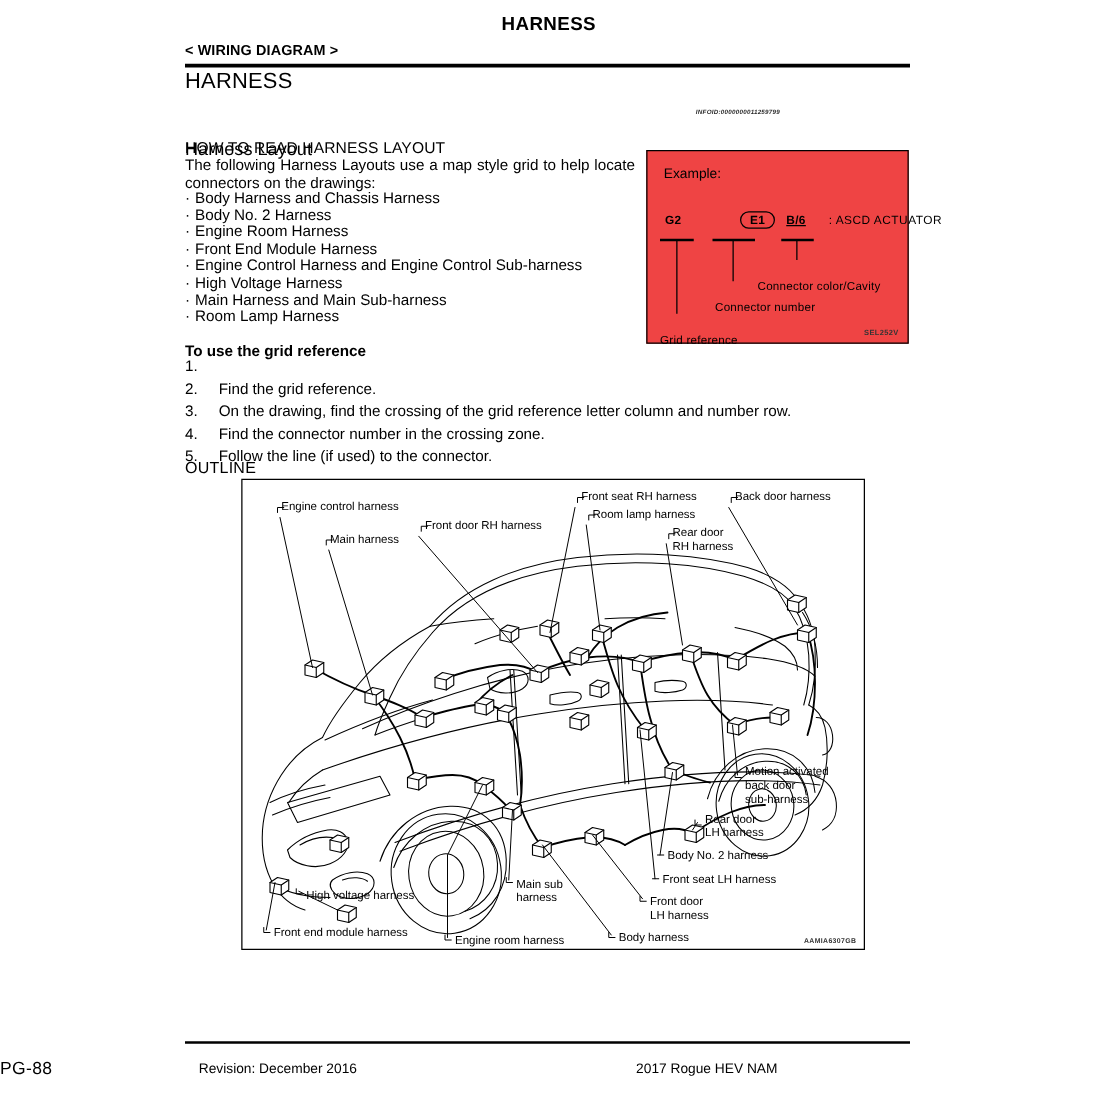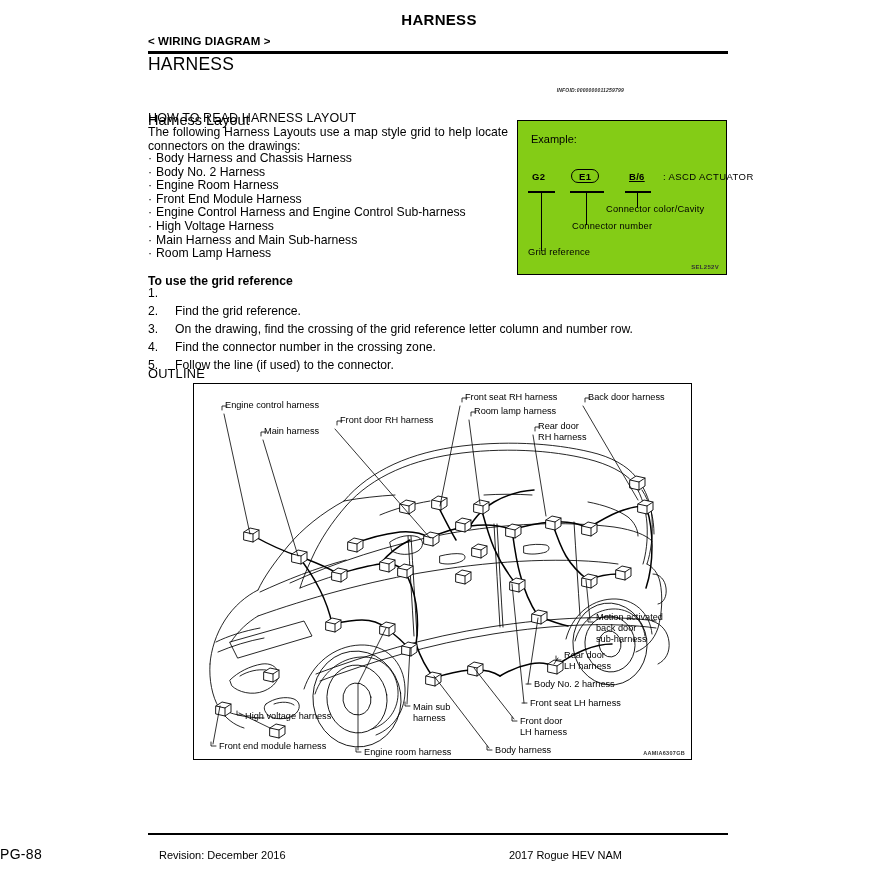--- a/index.html
+++ b/index.html
@@ -116,56 +116,57 @@
   }
 
   
   .example-box {
     position: absolute;
     left: 517px; top: 120px;
     width: 210px;
     height: 155px;
     border: 1.4px solid #000;
     box-sizing: border-box;
-    background: #84cc16;
+    background: #ef4444;
   }
   .ex-title {
     position: absolute;
     left: 13px; top: 12px;
     font-size: 11px;
   }
   .ex-row { position: absolute; left: 0; top: 50px; width: 100%; }
   .ex-tok {
     position: absolute;
     font-size: 9.5px;
     font-weight: bold;
     letter-spacing: 0.3px;
   }
   .ex-g2 { left: 14px; top: 0; }
   .ex-e1 {
-    left: 53px; top: -2px;
+    left: 74px; top: -2px;
     border: 1.3px solid #000;
     border-radius: 9px;
     padding: 0.5px 7px;
   }
   .ex-b6 { left: 111px; top: 0; text-decoration: underline; }
   .ex-desc {
     position: absolute;
     left: 145px; top: 0px;
     font-size: 9.5px;
     letter-spacing: 0.4px;
     white-space: nowrap;
   }
   .ul-bar { position: absolute; height: 1.8px; background: #000; }
   .v-line { position: absolute; width: 1.3px; background: #000; }
   .ex-note {
     position: absolute;
     font-size: 9.3px;
     white-space: nowrap;
     letter-spacing: 0.2px;
+    margin-top: 20px;
   }
   .ex-code {
     position: absolute;
     right: 7px; bottom: 4px;
     font-size: 6px;
     font-weight: bold;
     color: #333;
     letter-spacing: 0.3px;
   }
 

